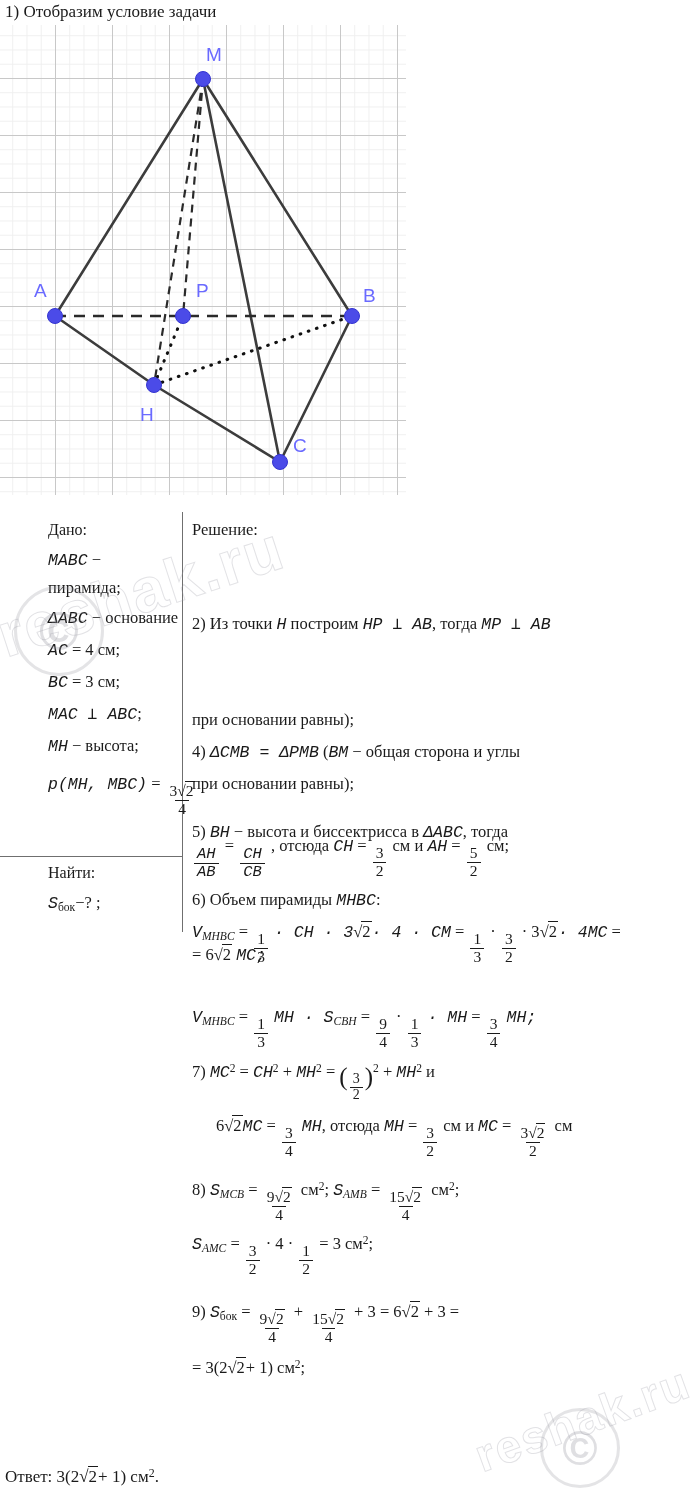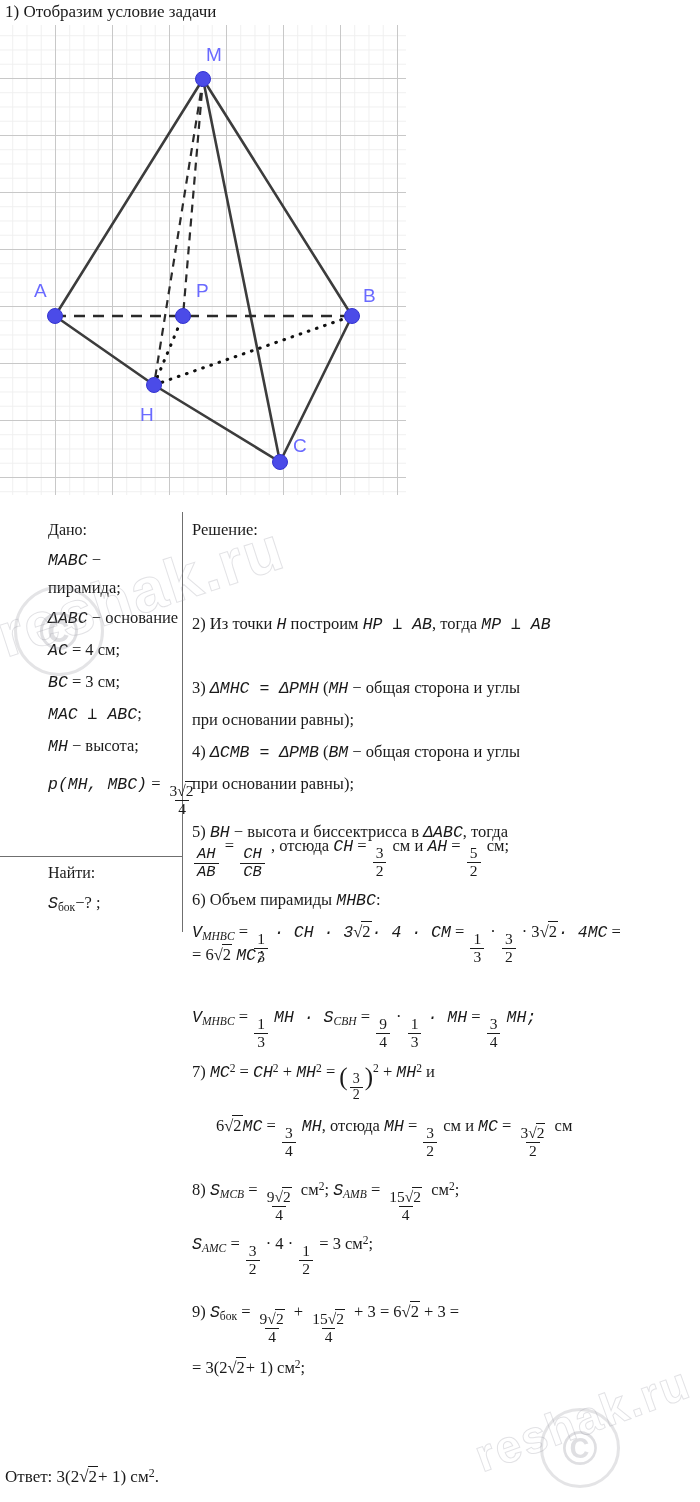--- a/index.html
+++ b/index.html
@@ -236,23 +236,20 @@
 
   <div class="solution-box">
 
     <div class="sol-row lbl" style="top:8px;">Решение:</div>
 
 
     <div class="sol-row" style="top:102px;">
       <span class="rm">2) Из точки </span><span class="it">H</span><span class="rm"> построим </span><span class="it">HP ⊥ AB</span><span class="rm">, тогда </span><span class="it">MP ⊥ AB</span>
     </div>
 
-    <div class="sol-row" style="top:166px;">
-      <span class="rm">3) </span><span class="it">ΔMHC = ΔPMH</span><span class="rm"> (</span><span class="it">MH</span><span class="rm"> − общая сторона и углы</span>
-    </div>
     <div class="sol-row" style="top:198px;">при основании равны);</div>
 
     <div class="sol-row" style="top:230px;">
       <span class="rm">4) </span><span class="it">ΔCMB = ΔPMB</span><span class="rm"> (</span><span class="it">BM</span><span class="rm"> − общая сторона и углы</span>
     </div>
     <div class="sol-row" style="top:262px;">при основании равны);</div>
 
     <div class="sol-row" style="top:294px;margin-top:16px;">
       <span class="rm">5) </span><span class="it">BH</span><span class="rm"> − высота и биссектрисса в </span><span class="it">ΔABC</span><span class="rm">, тогда</span>
     </div>

